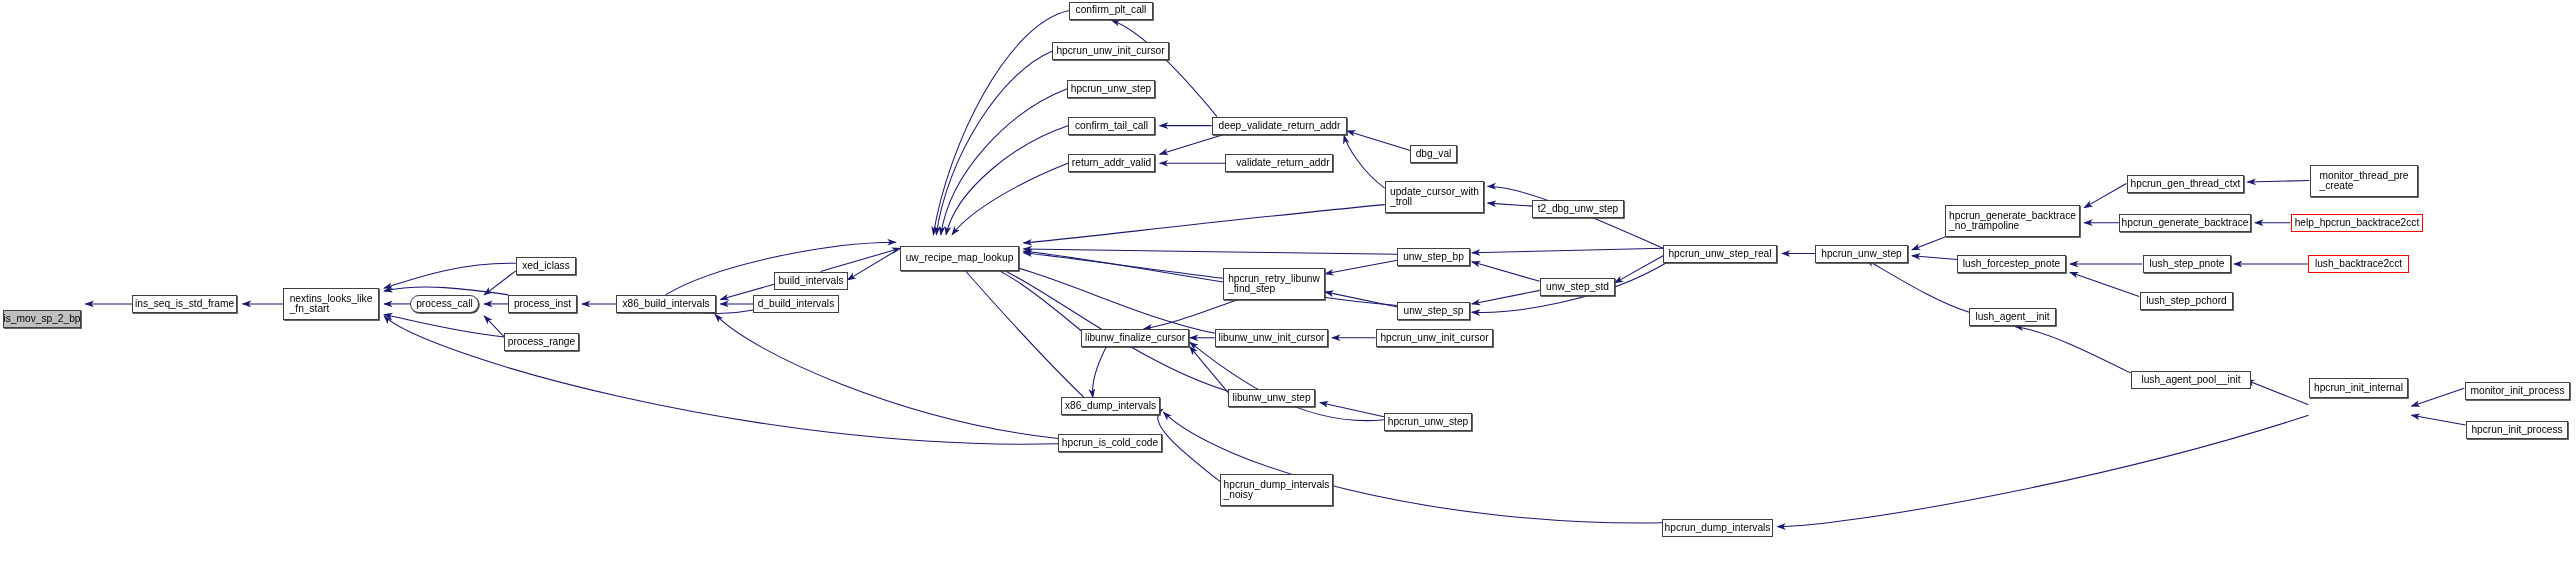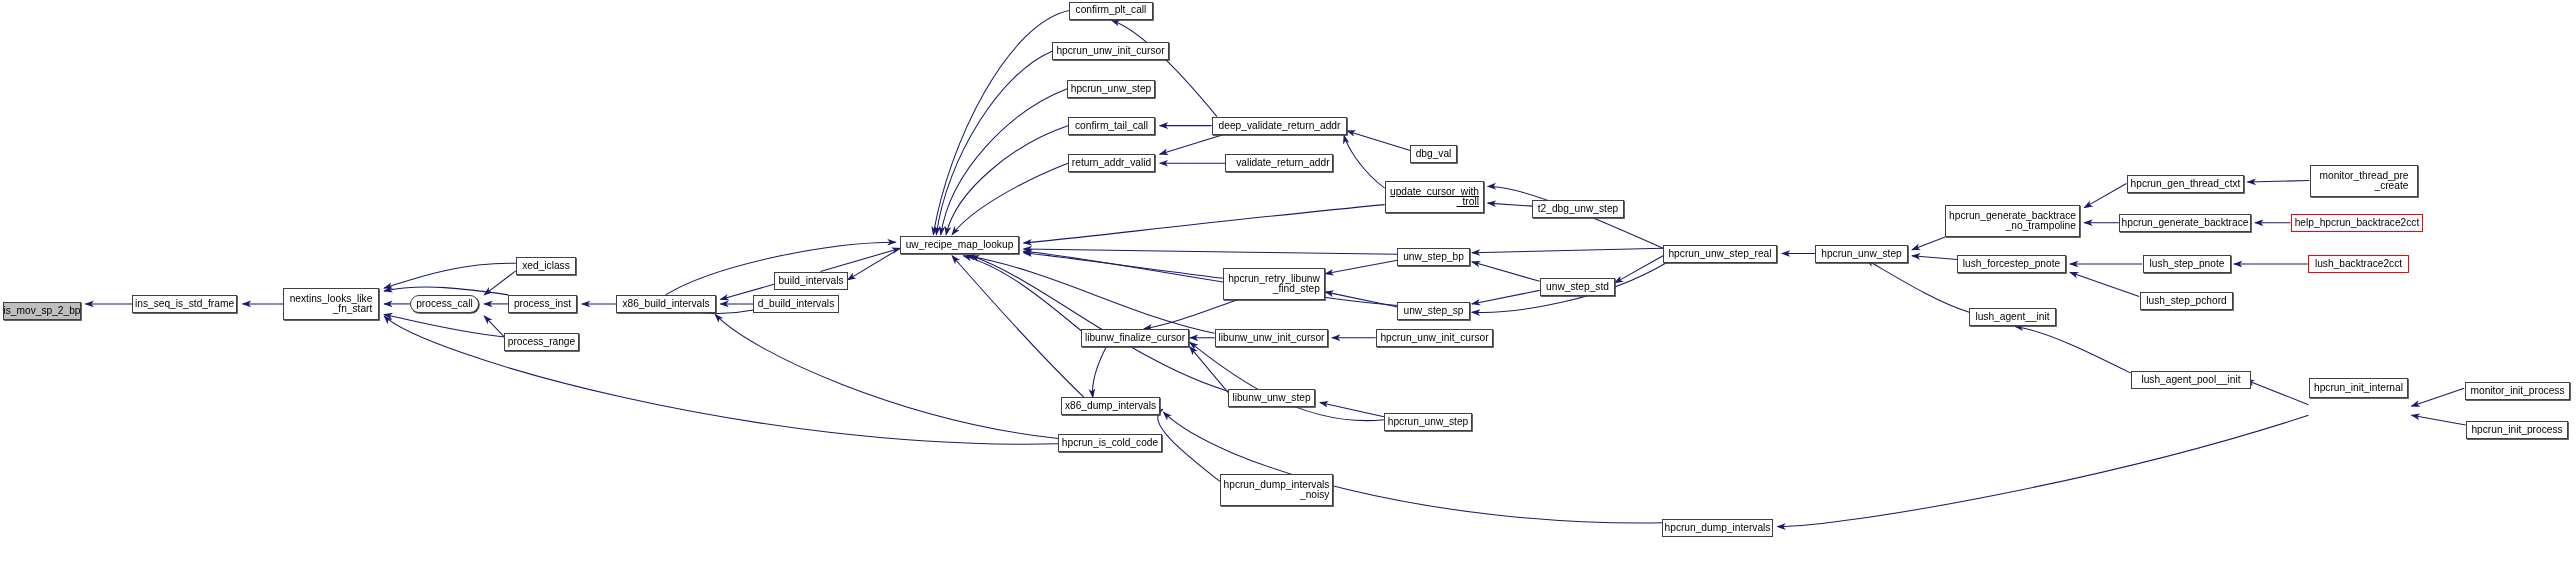--- a/index.html
+++ b/index.html
@@ -18,21 +18,21 @@
     width:2576px;
     height:580px;
     pointer-events:none;
   }
   .node{
     position:absolute;
     box-sizing:border-box;
     display:flex;
     align-items:center;
     justify-content:center;
-    text-align:right;
+    text-align:left;
     background:#ffffff;
     border:0.8px solid #404040;
     box-shadow:0.8px 0.8px 0 0 #404040;
     font-size:10.2px;
     line-height:10.5px;
     color:#000000;
     white-space:pre-line;
     padding:0 2.3px;
     z-index:5;
   }
@@ -127,41 +127,41 @@
         <path d="M2843,394 L2751,362" fill="none" stroke="#191970" stroke-width="1.4" marker-end="url(#arrow)"></path>
         <path d="M3067,351 L2969,351" fill="none" stroke="#191970" stroke-width="1.4" marker-end="url(#arrow)"></path>
         <path d="M2832,496 C2780,470 2720,440 2678,434" fill="none" stroke="#191970" stroke-width="1.4" marker-end="url(#arrow)"></path>
         <path d="M3068,538 L2985,505" fill="none" stroke="#191970" stroke-width="1.4" marker-end="url(#arrow)"></path>
         <path d="M3275,516 L3205,540" fill="none" stroke="#191970" stroke-width="1.4" marker-end="url(#arrow)"></path>
         <path d="M3277,565 L3205,552" fill="none" stroke="#191970" stroke-width="1.4" marker-end="url(#arrow)"></path>
         <path d="M3068,552 C2800,640 2450,700 2362,700" fill="none" stroke="#191970" stroke-width="1.4" marker-end="url(#arrow)"></path>
       </g>
   </svg>
   <div id="node-layer">
-      <div class="node current" style="left: 3px; top: 302px; width: 78px; height: 18px;"><span>is_mov_sp_2_bp</span></div>
+      <div class="node current" style="left: 3px; top: 310px; width: 78px; height: 18px;"><span>is_mov_sp_2_bp</span></div>
       <div class="node" style="left: 132px; top: 295px; width: 105px; height: 18px;"><span>ins_seq_is_std_frame</span></div>
       <div class="node" style="left: 283px; top: 288px; width: 96px; height: 32px;"><span>nextins_looks_like
 _fn_start</span></div>
       <div class="node" style="left: 410px; top: 295px; width: 69px; height: 18px; border-radius: 9px;"><span>process_call</span></div>
       <div class="node" style="left: 516px; top: 257px; width: 60px; height: 18px;"><span>xed_iclass</span></div>
       <div class="node" style="left: 508px; top: 295px; width: 69px; height: 18px;"><span>process_inst</span></div>
       <div class="node" style="left: 504px; top: 333px; width: 75px; height: 18px;"><span>process_range</span></div>
       <div class="node" style="left: 616px; top: 295px; width: 100px; height: 18px;"><span>x86_build_intervals</span></div>
       <div class="node thin" style="left: 753px; top: 295px; width: 86px; height: 18px;"><span>d_build_intervals</span></div>
       <div class="node thin" style="left: 774px; top: 272px; width: 74px; height: 18px;"><span>build_intervals</span></div>
-      <div class="node" style="left: 900px; top: 236px; width: 119px; height: 18px;"><span>uw_recipe_map_lookup</span></div>
+      <div class="node" style="left: 900px; top: 246px; width: 119px; height: 25px;"><span>uw_recipe_map_lookup</span></div>
       <div class="node" style="left: 1069px; top: 1.5px; width: 84px; height: 18px;"><span>confirm_plt_call</span></div>
       <div class="node" style="left: 1052px; top: 42px; width: 117px; height: 18px;"><span>hpcrun_unw_init_cursor</span></div>
       <div class="node" style="left: 1067px; top: 80px; width: 88px; height: 18px;"><span>hpcrun_unw_step</span></div>
       <div class="node" style="left: 1068px; top: 117px; width: 87px; height: 18px;"><span>confirm_tail_call</span></div>
       <div class="node" style="left: 1068px; top: 154px; width: 87px; height: 18px;"><span>return_addr_valid</span></div>
       <div class="node" style="left: 1212px; top: 117px; width: 135px; height: 18px;"><span>deep_validate_return_addr</span></div>
       <div class="node" style="left: 1225px; top: 154px; width: 108px; height: 18px; padding-left: 10px;"><span>validate_return_addr</span></div>
       <div class="node" style="left: 1410px; top: 145px; width: 47px; height: 18px;"><span>dbg_val</span></div>
-      <div class="node" style="left: 1385px; top: 181px; width: 99px; height: 32px; text-decoration: underline;"><span>update_cursor_with
+      <div class="node" style="left: 1385px; top: 181px; width: 99px; height: 32px;"><span>update_cursor_with
 _troll</span></div>
       <div class="node" style="left: 1532px; top: 200px; width: 92px; height: 18px;"><span>t2_dbg_unw_step</span></div>
       <div class="node" style="left: 1397px; top: 248px; width: 73px; height: 18px;"><span>unw_step_bp</span></div>
       <div class="node" style="left: 1540px; top: 278px; width: 75px; height: 18px;"><span>unw_step_std</span></div>
       <div class="node" style="left: 1397px; top: 302px; width: 73px; height: 18px;"><span>unw_step_sp</span></div>
       <div class="node" style="left: 1223px; top: 268px; width: 102px; height: 32px;"><span>hpcrun_retry_libunw
 _find_step</span></div>
       <div class="node" style="left: 1081px; top: 329px; width: 108px; height: 18px;"><span>libunw_finalize_cursor</span></div>
       <div class="node" style="left: 1215px; top: 329px; width: 113px; height: 18px;"><span>libunw_unw_init_cursor</span></div>
       <div class="node" style="left: 1376px; top: 329px; width: 117px; height: 18px;"><span>hpcrun_unw_init_cursor</span></div>

